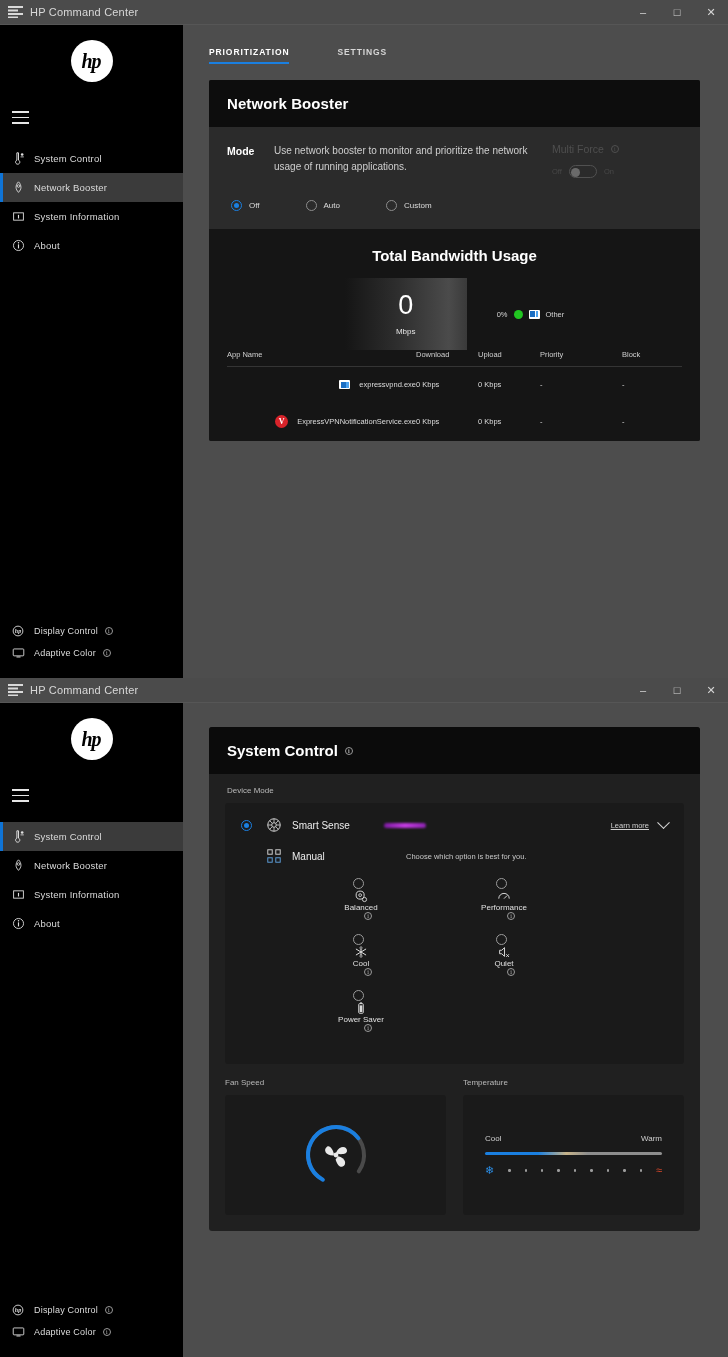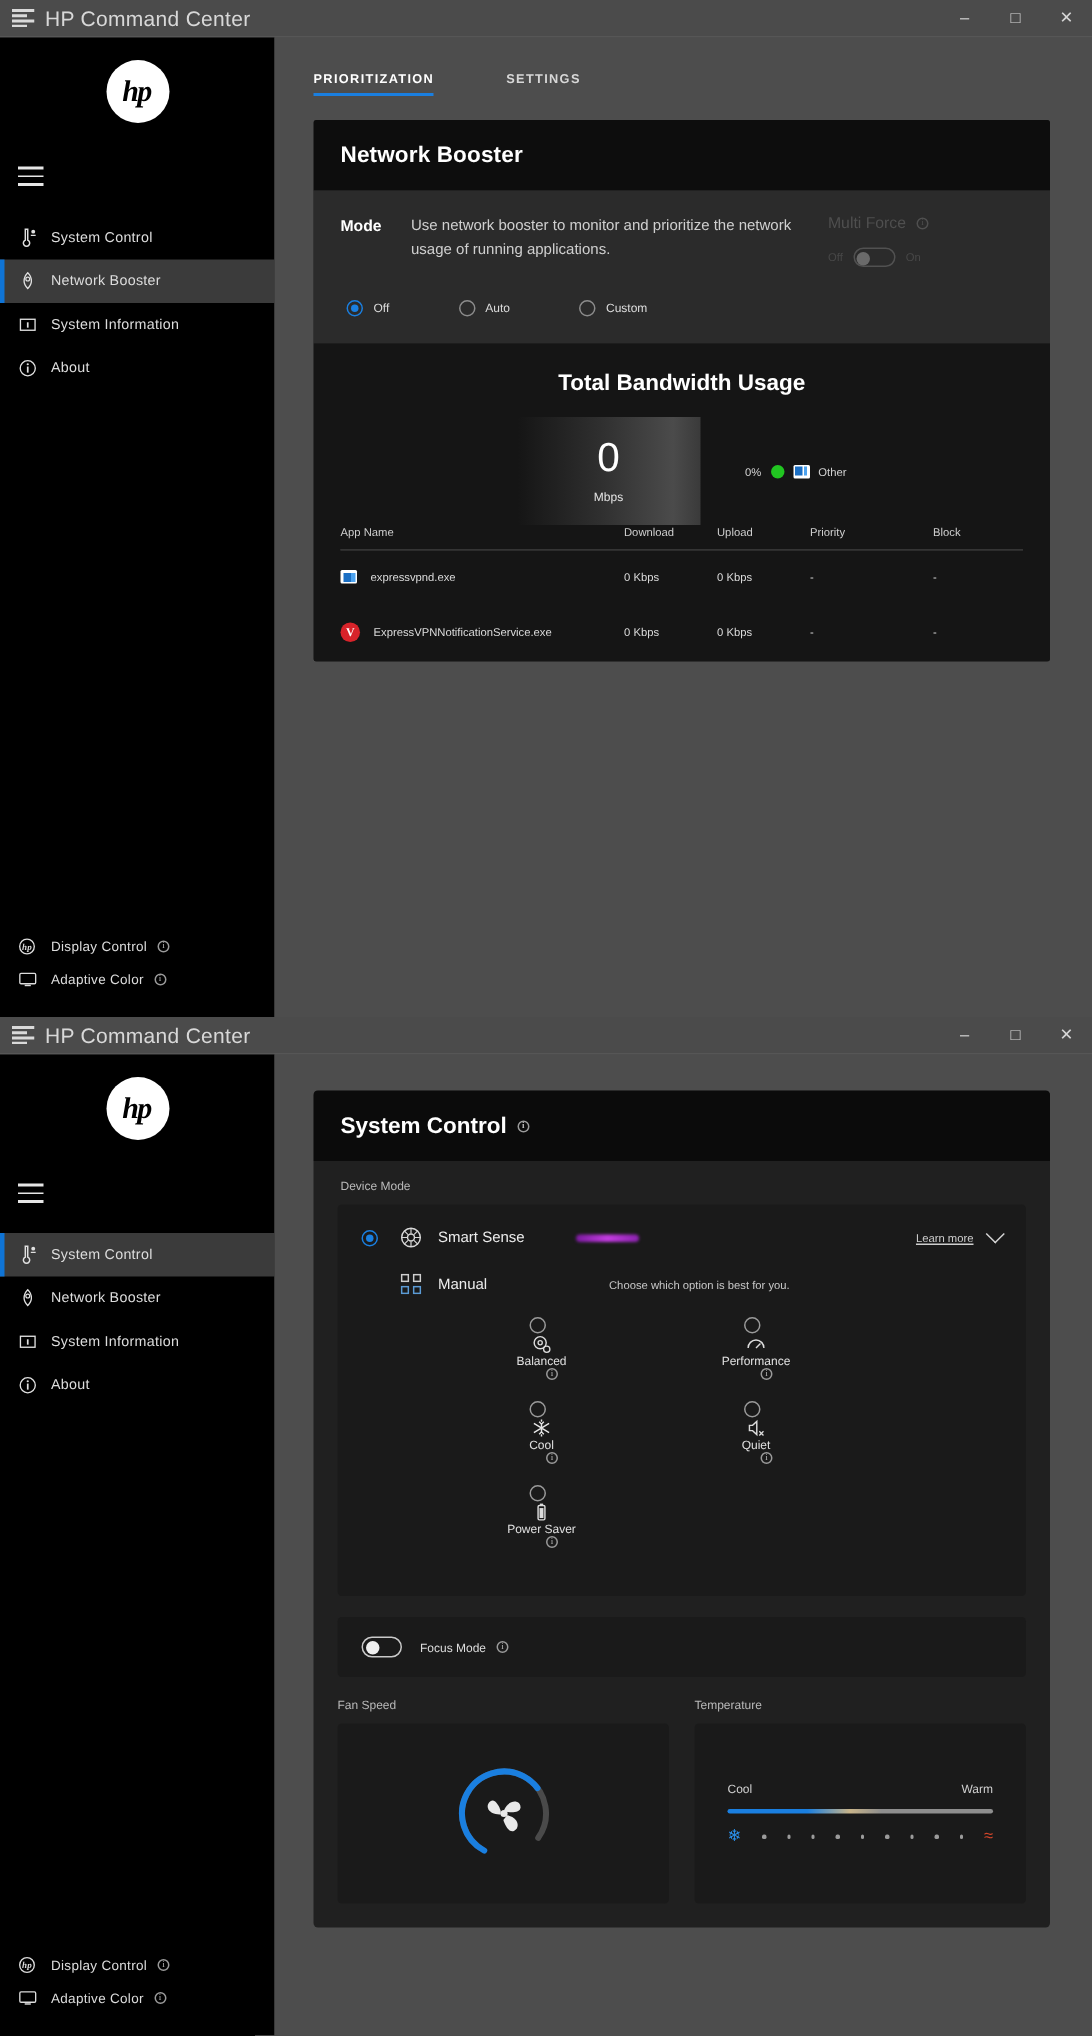--- a/index.html
+++ b/index.html
@@ -12,21 +12,21 @@
   .screen { position: relative; width: 728px; height: 1357px; background: #4d4d4d; }
 
   
   .window { position: absolute; left: 0; width: 728px; background: #4d4d4d; overflow: hidden; }
   .titlebar {
     height: 25px; background: #4b4b4b; display: flex; align-items: center;
     border-bottom: 1px solid #565656;
   }
   .tb-icon { width: 30px; display: flex; align-items: center; justify-content: center; }
   .tb-icon svg { display: block; }
-  .tb-title { font-size: 14px; color: #d8d8d8; letter-spacing: .2px; }
+  .tb-title { font-size: 11px; color: #d8d8d8; letter-spacing: .2px; }
   .tb-spacer { flex: 1; }
   .tb-btn {
     width: 34px; height: 25px; display: flex; align-items: center; justify-content: center;
     color: #d6d6d6; font-size: 11px; line-height: 1;
   }
 
   .body-row { display: flex; }
 
   
   .sidebar {
@@ -124,21 +124,21 @@
   .appicon::before {
     content: ""; position: absolute; right: 1.5px; top: 1.5px; width: 2.5px; height: 6px; background: #4da3ef;
   }
 
   table.apps { width: 100%; border-collapse: collapse; }
   table.apps th {
     text-align: left; font-size: 7.5px; color: #cfcfcf; font-weight: 400;
     padding: 0 0 7px 0; border-bottom: 1px solid #343434;
   }
   table.apps td { font-size: 7.5px; color: #dcdcdc; padding: 13px 0; }
-  table.apps td.name { display: flex; align-items: center; gap: 9px; }
+  table.apps td.name { display: flex; align-items: center; gap: 9px; justify-content: flex-end; }
   .ic-red {
     width: 13px; height: 13px; border-radius: 50%; background: #d8232a; flex: none;
     display: flex; align-items: center; justify-content: center;
     color: #fff; font-size: 8px; font-weight: 700; font-family: "Liberation Serif", serif;
   }
   .col-dl { width: 62px; } .col-ul { width: 62px; }
   .col-pr { width: 82px; } .col-bl { width: 60px; }
 
   
   .sc-card { background: #202020; margin: 24px 28px 0 26px; border-radius: 3px; overflow: hidden; }
@@ -613,29 +613,20 @@
                           <rect x="6.5" y="5" width="3" height="7.6" fill="#dcdcdc"></rect>
                         </svg>
                     </span>
                     <span class="olab">Power Saver</span>
                     <span class="info-dot">i</span>
                   </label>
                 </div>
               </div>
             </div>
 
-            <div class="focus-panel">
-              <span class="focus-toggle">
-                  <span class="knob"></span>
-                </span>
-              <span class="focus-label">
-                <span>Focus Mode</span>
-                <span class="info-dot">i</span>
-              </span>
-            </div>
 
             <div class="two-col">
               <div class="col">
                 <div class="sec-label">Fan Speed</div>
                 <div class="tile">
                   <svg width="76" height="76" viewBox="0 0 76 76">
                     <circle cx="38" cy="38" r="28" fill="none" stroke="#4a4a4a" stroke-width="4" stroke-dasharray="132 176" transform="rotate(125 38 38)" stroke-linecap="round"></circle>
                     <circle cx="38" cy="38" r="28" fill="none" stroke="#1a7fe0" stroke-width="4" stroke-dasharray="100 176" transform="rotate(118 38 38)" stroke-linecap="round"></circle>
                     <g fill="#e9e9e9" transform="translate(38,38)">
                       <path d="M0,-2.2 C3.5,-10 11,-9 11,-4.2 C11,-0.5 5,-0.5 1.2,-1.2 Z"></path>

